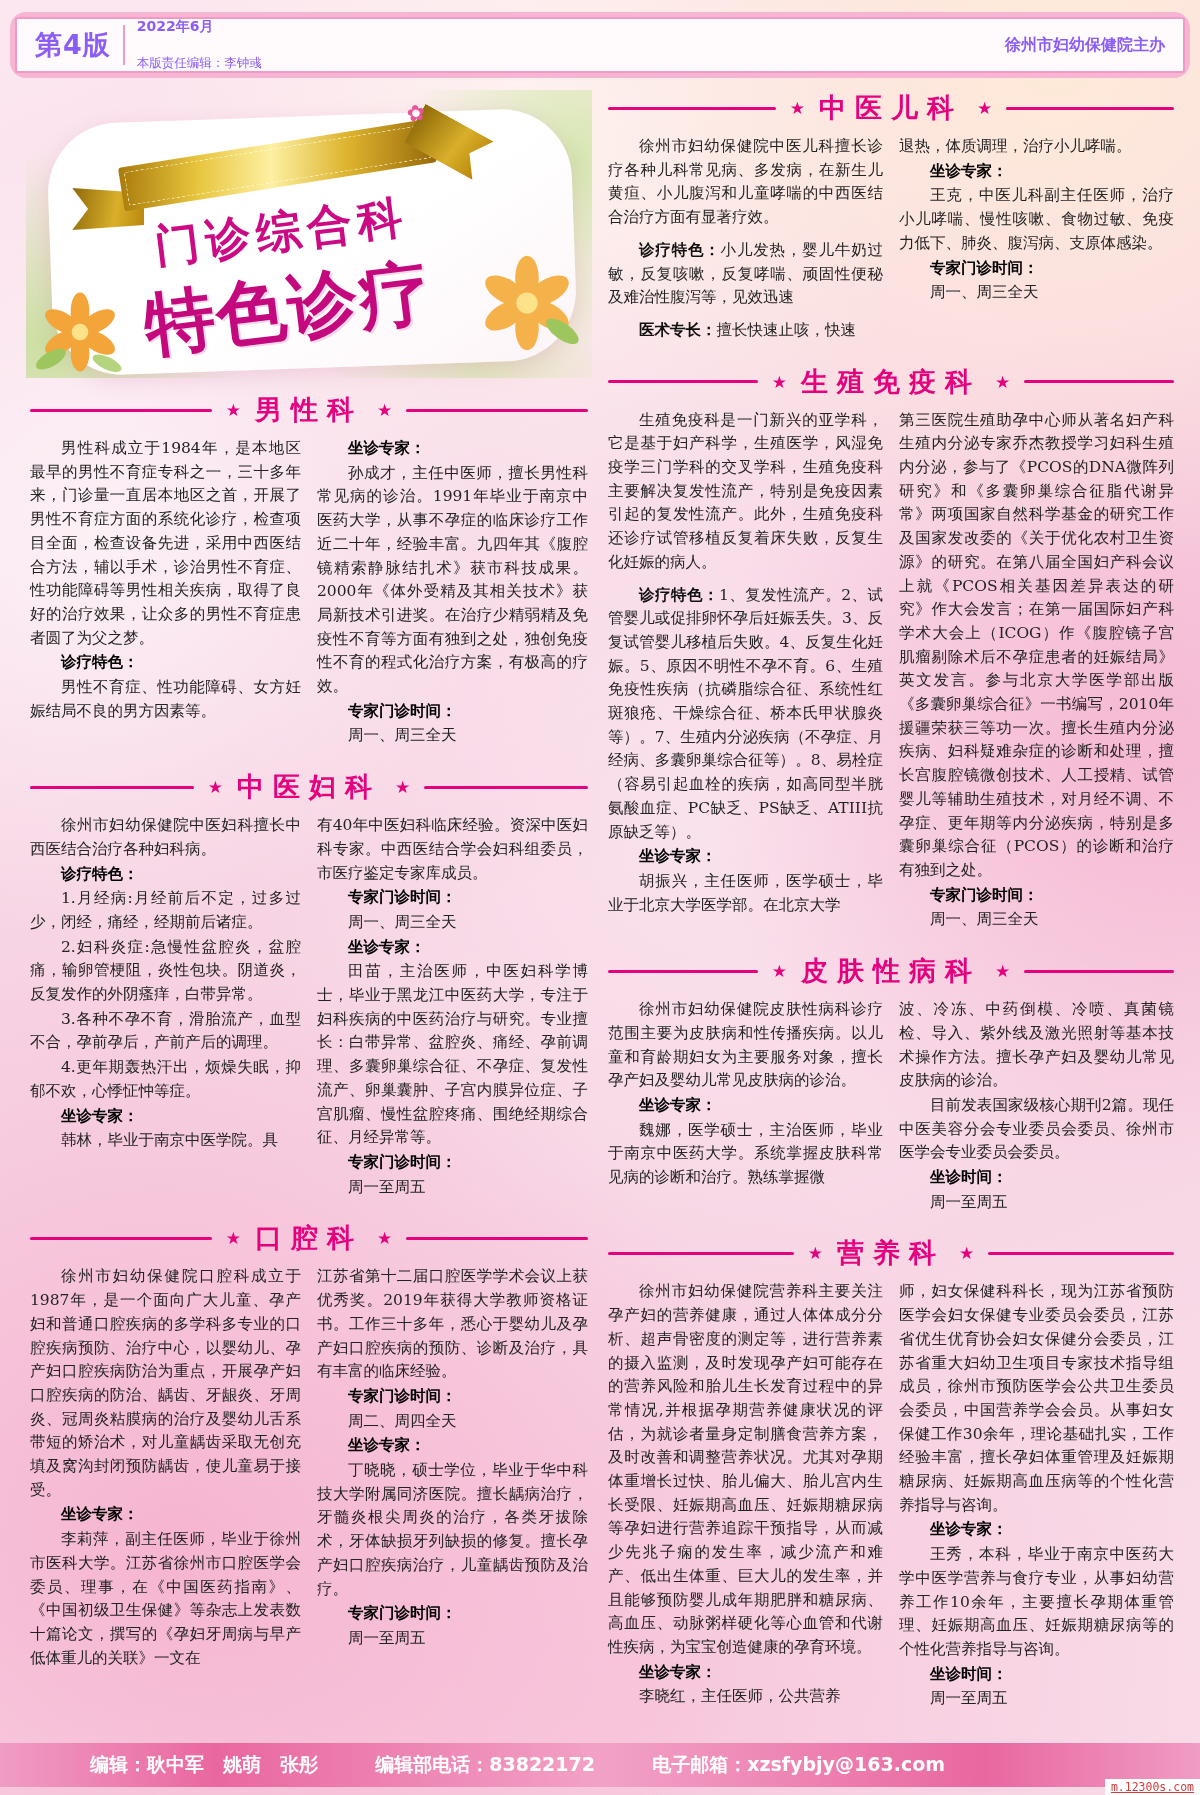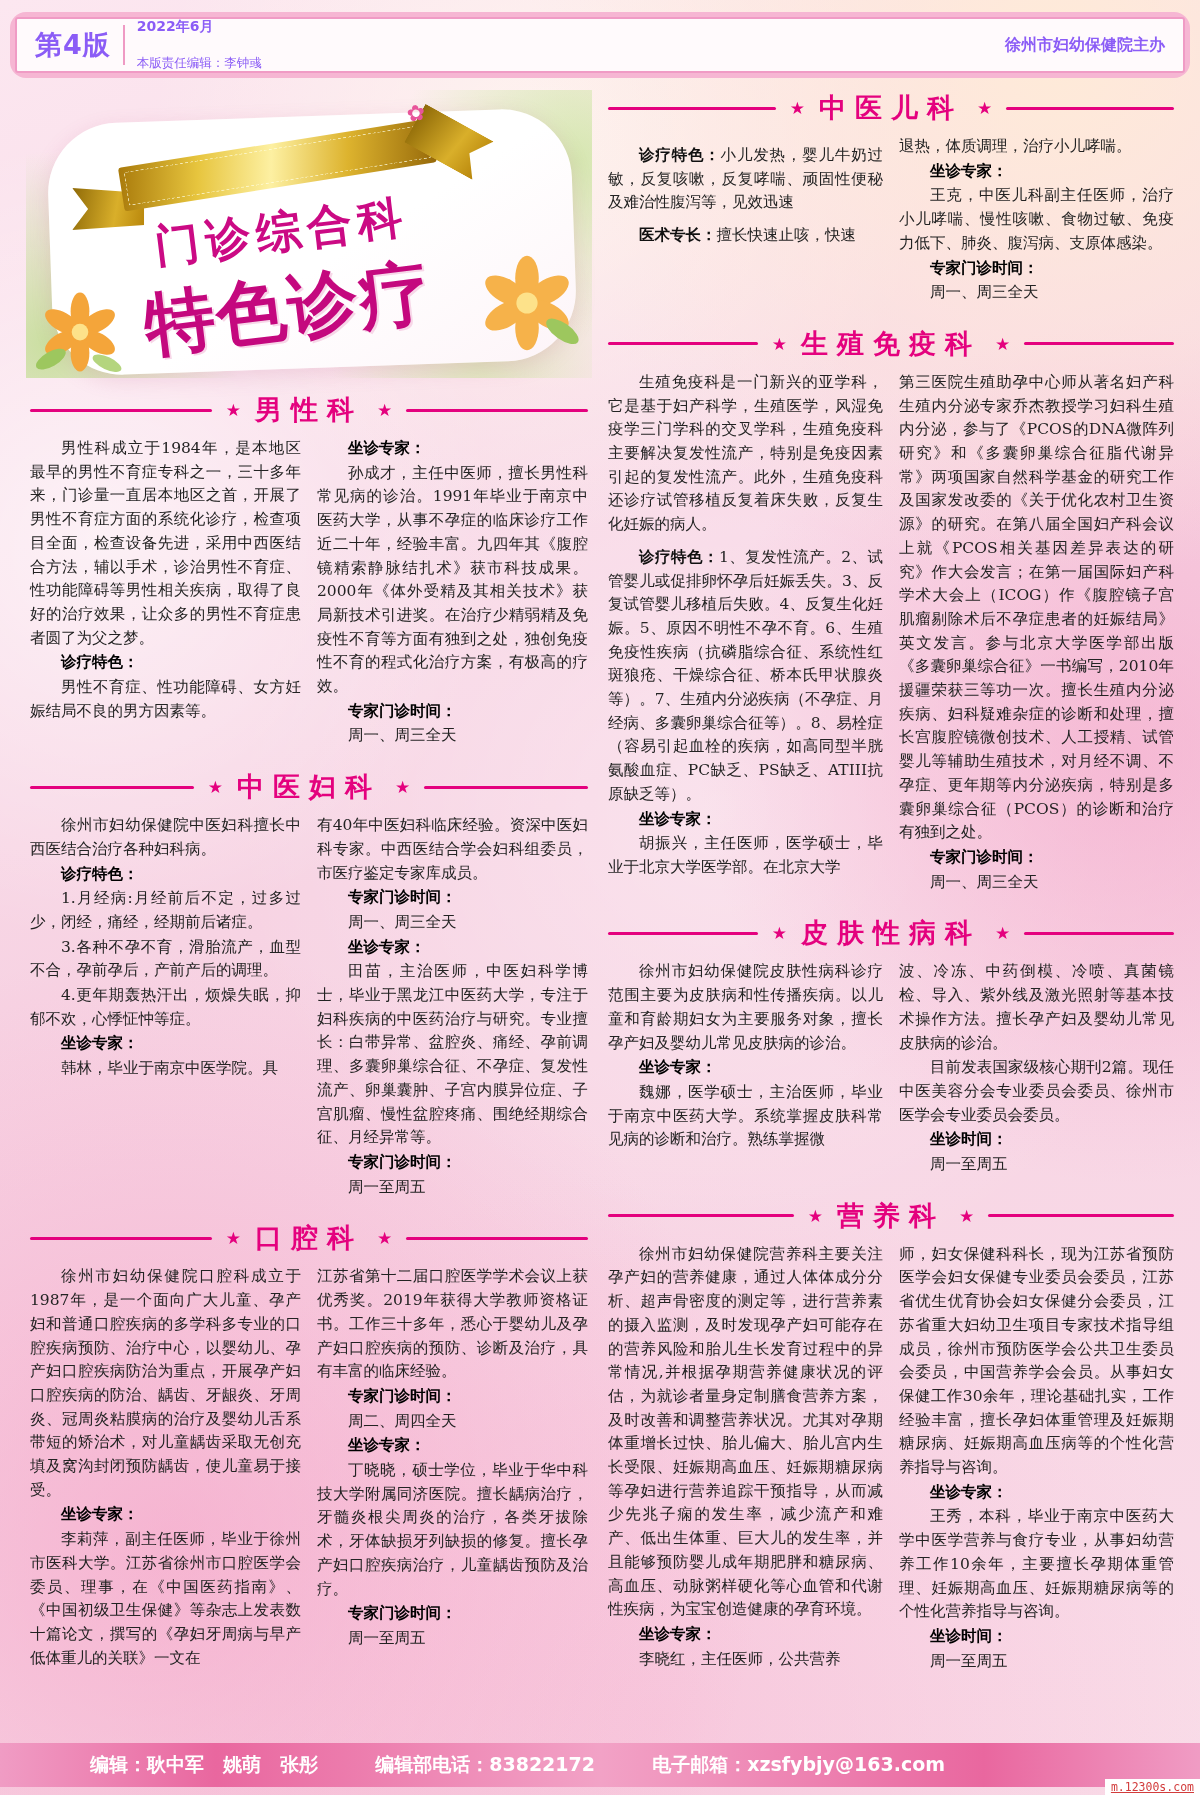--- a/index.html
+++ b/index.html
@@ -208,20 +208,21 @@
             <span class="star">★</span>
             <span class="name">中医妇科</span>
             <span class="star">★</span>
             <span class="line"></span>
           </div>
           <div class="cols">
             <div class="col">
               <p class="para">徐州市妇幼保健院中医妇科擅长中西医结合治疗各种妇科病。</p>
               <p class="bhead">诊疗特色：</p>
               <p class="para">1.月经病:月经前后不定，过多过少，闭经，痛经，经期前后诸症。</p>
+              <p class="para">2.妇科炎症:急慢性盆腔炎，盆腔痛，输卵管梗阻，炎性包块。阴道炎，反复发作的外阴瘙痒，白带异常。</p>
               <p class="para">3.各种不孕不育，滑胎流产，血型不合，孕前孕后，产前产后的调理。</p>
               <p class="para">4.更年期轰热汗出，烦燥失眠，抑郁不欢，心悸怔忡等症。</p>
               <p class="bhead">坐诊专家：</p>
               <p class="para">韩林，毕业于南京中医学院。具</p>
             </div>
             <div class="col">
               <p class="para ni">有40年中医妇科临床经验。资深中医妇科专家。中西医结合学会妇科组委员，市医疗鉴定专家库成员。</p>
               <p class="bhead">专家门诊时间：</p>
               <p class="para">周一、周三全天</p>
               <p class="bhead">坐诊专家：</p>
@@ -264,20 +265,21 @@
         <section class="section">
           <div class="sec-title">
             <span class="line"></span>
             <span class="star">★</span>
             <span class="name">中医儿科</span>
             <span class="star">★</span>
             <span class="line"></span>
           </div>
           <div class="cols">
             <div class="col">
+              <p class="para">徐州市妇幼保健院中医儿科擅长诊疗各种儿科常见病、多发病，在新生儿黄疸、小儿腹泻和儿童哮喘的中西医结合治疗方面有显著疗效。</p>
               <p class="lp"><strong class="lead">诊疗特色：</strong>小儿发热，婴儿牛奶过敏，反复咳嗽，反复哮喘、顽固性便秘及难治性腹泻等，见效迅速</p>
               <p class="lp"><strong class="lead">医术专长：</strong>擅长快速止咳，快速</p>
             </div>
             <div class="col">
               <p class="para ni">退热，体质调理，治疗小儿哮喘。</p>
               <p class="bhead">坐诊专家：</p>
               <p class="para">王克，中医儿科副主任医师，治疗小儿哮喘、慢性咳嗽、食物过敏、免疫力低下、肺炎、腹泻病、支原体感染。</p>
               <p class="bhead">专家门诊时间：</p>
               <p class="para">周一、周三全天</p>
             </div>

